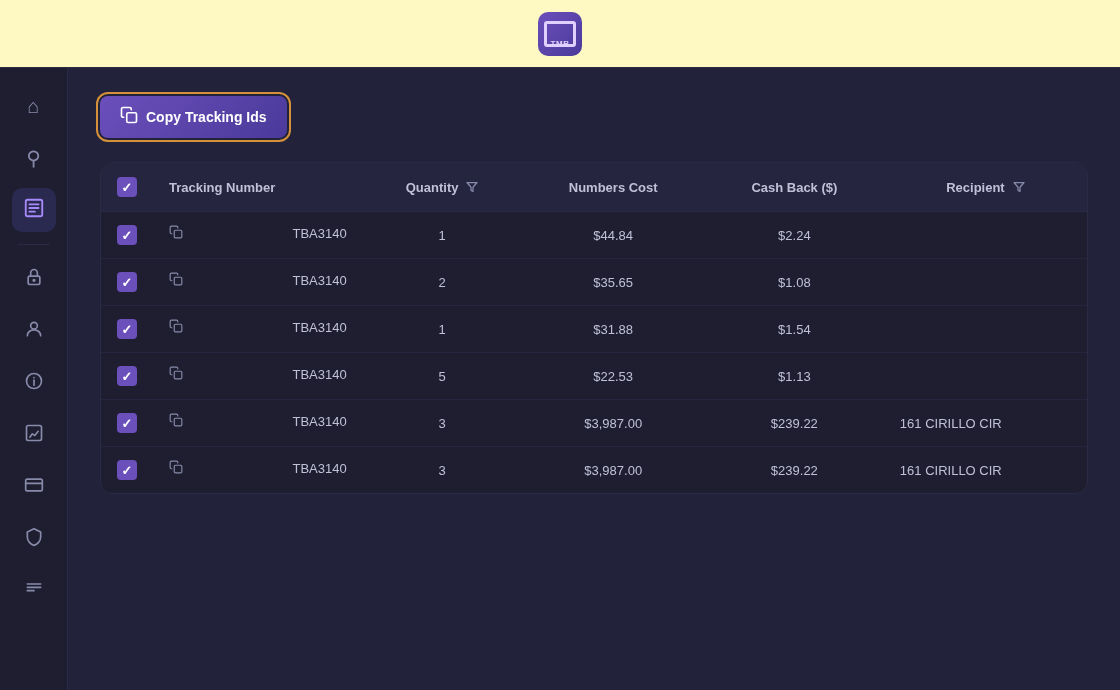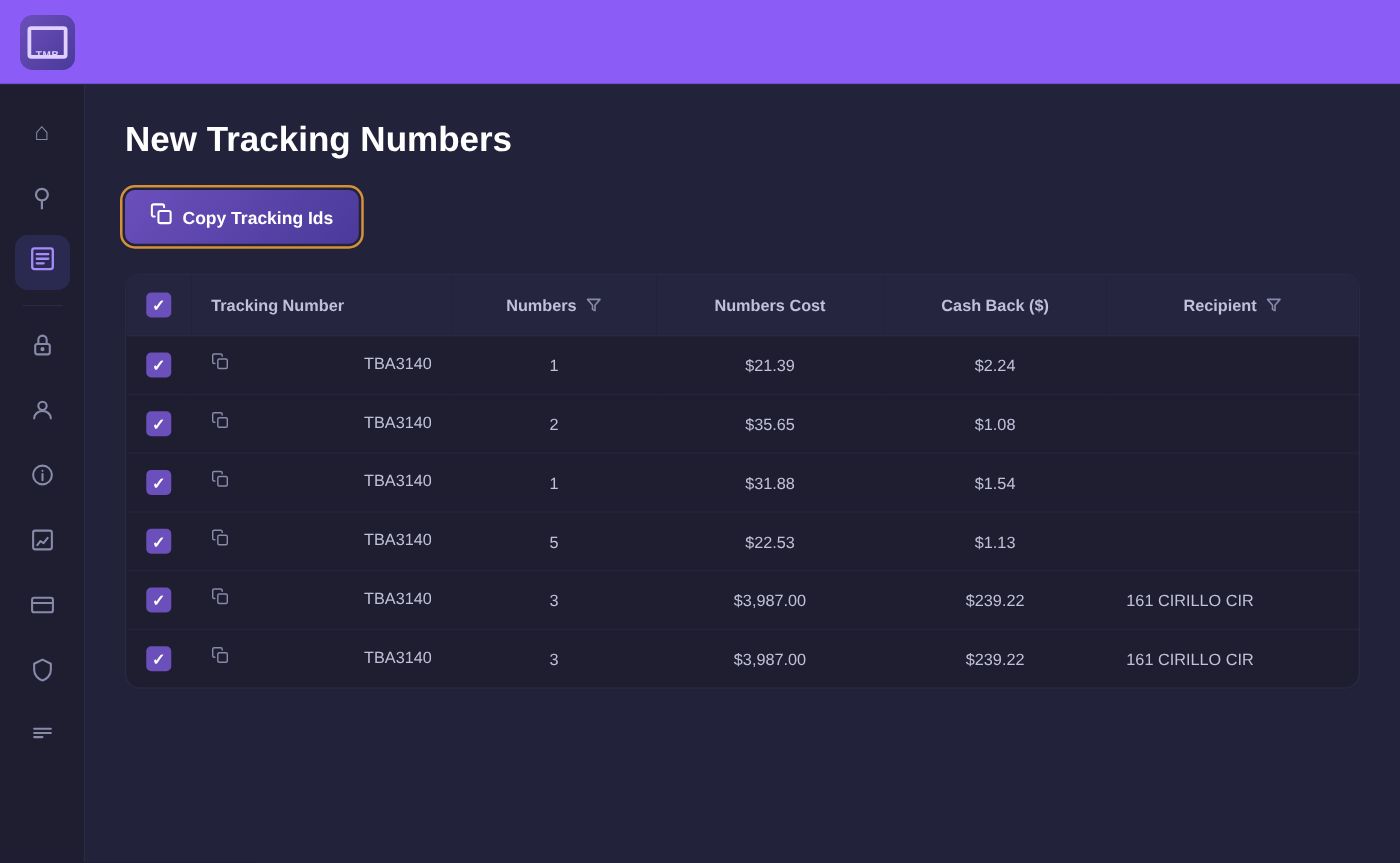--- a/index.html
+++ b/index.html
@@ -10,26 +10,27 @@
       height: 690px;
       width: 1120px;
       overflow: hidden;
       display: flex;
       flex-direction: column;
     }
 
     
     .topbar {
       height: 68px;
-      background: #8b5cf6;
+      background: #fef9c3;
       display: flex;
       align-items: center;
       padding: 0 16px;
       border-bottom: 1px solid #2a2a45;
       flex-shrink: 0;
+      justify-content: center;
     }
     .logo-box {
       width: 44px;
       height: 44px;
       background: linear-gradient(135deg, #6b4fbb, #4a3a9a);
       border-radius: 10px;
       display: flex;
       align-items: center;
       justify-content: center;
       position: relative;
@@ -310,21 +311,20 @@
         <svg width="20" height="20" viewBox="0 0 24 24" fill="none" stroke="#888aaa" stroke-width="2" stroke-linecap="round" stroke-linejoin="round">
           <line x1="4" y1="6" x2="20" y2="6"></line>
           <line x1="4" y1="10" x2="20" y2="10"></line>
           <line x1="4" y1="14" x2="12" y2="14"></line>
         </svg>
       </span>
     </div>
   </nav>
 
   <main class="content">
-    <h1 class="page-title">New Tracking Numbers</h1>
 
     
     <div class="copy-btn-wrapper">
       <div class="copy-btn-glow"></div>
       <button class="copy-btn">
         <span class="copy-btn-icon">
           <svg width="18" height="18" viewBox="0 0 24 24" fill="none" stroke="#fff" stroke-width="2.2" stroke-linecap="round" stroke-linejoin="round">
             <rect x="9" y="9" width="13" height="13" rx="2"></rect>
             <path d="M5 15H4a2 2 0 0 1-2-2V4a2 2 0 0 1 2-2h9a2 2 0 0 1 2 2v1"></path>
           </svg>
@@ -341,21 +341,21 @@
             <th>
               <div class="cb"></div>
             </th>
             <th>
               <div class="th-content left">
                 <span>Tracking Number</span>
               </div>
             </th>
             <th>
               <div class="th-content">
-                <span>Numbers</span>
+                <span>Quantity</span>
                 <span class="filter-icon">
                   <svg width="12" height="12" viewBox="0 0 24 24" fill="none" stroke="#888aaa" stroke-width="2.5" stroke-linecap="round" stroke-linejoin="round">
                     <polygon points="22 3 2 3 10 12.46 10 19 14 21 14 12.46 22 3"></polygon>
                   </svg>
                 </span>
               </div>
             </th>
             <th>
               <div class="th-content">
                 <span>Numbers Cost</span>
@@ -384,21 +384,21 @@
                 <div class="cb"></div>
               </td>
               <td style="text-align: left; display: flex; align-items: center; gap: 8px;">
                 <span style="cursor: pointer;"><svg width="14" height="14" viewBox="0 0 24 24" fill="none" stroke="#888aaa" stroke-width="2" stroke-linecap="round" stroke-linejoin="round">
                     <rect x="9" y="9" width="13" height="13" rx="2"></rect>
                     <path d="M5 15H4a2 2 0 0 1-2-2V4a2 2 0 0 1 2-2h9a2 2 0 0 1 2 2v1"></path>
                   </svg></span>
                 <span style="overflow: hidden; white-space: nowrap;">TBA3140</span>
               </td>
               <td>1</td>
-              <td>$21.39</td>
+              <td>$44.84</td>
               <td>$2.24</td>
               <td></td>
             </tr>
             <tr>
               <td style="text-align: center;">
                 <div class="cb"></div>
               </td>
               <td style="text-align: left; display: flex; align-items: center; gap: 8px;">
                 <span style="cursor: pointer;"><svg width="14" height="14" viewBox="0 0 24 24" fill="none" stroke="#888aaa" stroke-width="2" stroke-linecap="round" stroke-linejoin="round">
                     <rect x="9" y="9" width="13" height="13" rx="2"></rect>

